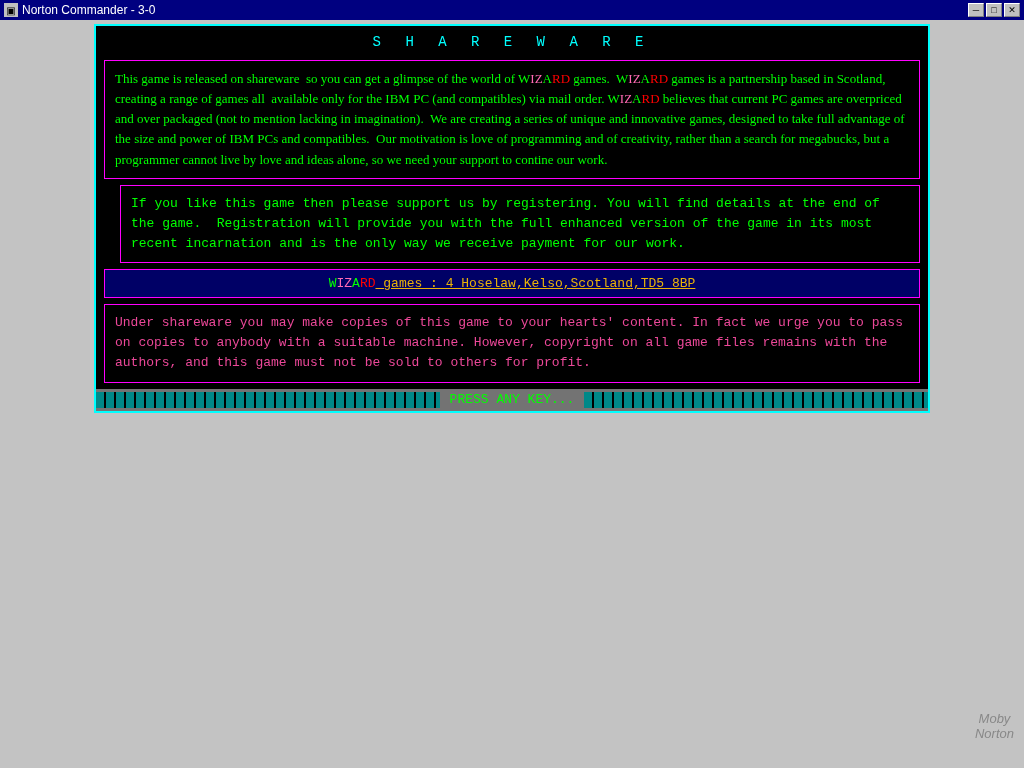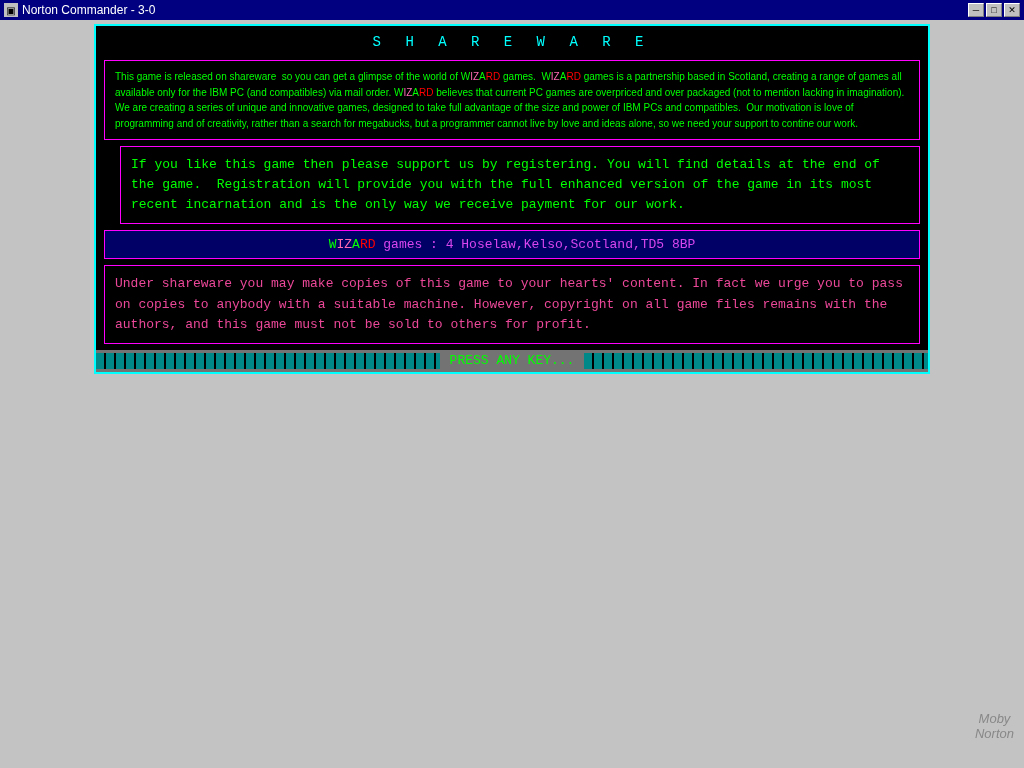--- a/index.html
+++ b/index.html
@@ -79,22 +79,22 @@
     }
 
     
     .section-1 {
       border: 1px solid #ff00ff;
       margin: 4px 8px 6px 8px;
       padding: 8px 10px;
     }
     .section-1 p {
       color: #00ff00;
-      font-size: 10px;
-      font-family: Liberation Sans, sans-serif;
+      font-size: 13px;
+      font-family: Liberation Serif, serif;
       line-height: 1.55;
     }
 
     
     .section-2 {
       border: 1px solid #ff00ff;
       margin: 4px 8px 6px 24px;
       padding: 8px 10px;
     }
     .section-2 p {
@@ -170,21 +170,21 @@
     .wiz-r { color: #ff0000; }
     .wiz-d { color: #00ff00; }
 
     
     .addr-w { color: #00ff00; }
     .addr-i { color: #ff69b4; }
     .addr-z { color: #ff69b4; }
     .addr-a { color: #00ff00; }
     .addr-r { color: #ff0000; }
     .addr-d { color: #00ff00; }
-    .addr-rest { color: #d946ef; }
+    .addr-rest { color: #eab308; text-decoration: underline; }
 
     
     .moby-watermark {
       position: absolute;
       bottom: 26px;
       right: 10px;
       color: #888888;
       font-size: 13px;
       font-family: Arial, sans-serif;
       font-style: italic;

